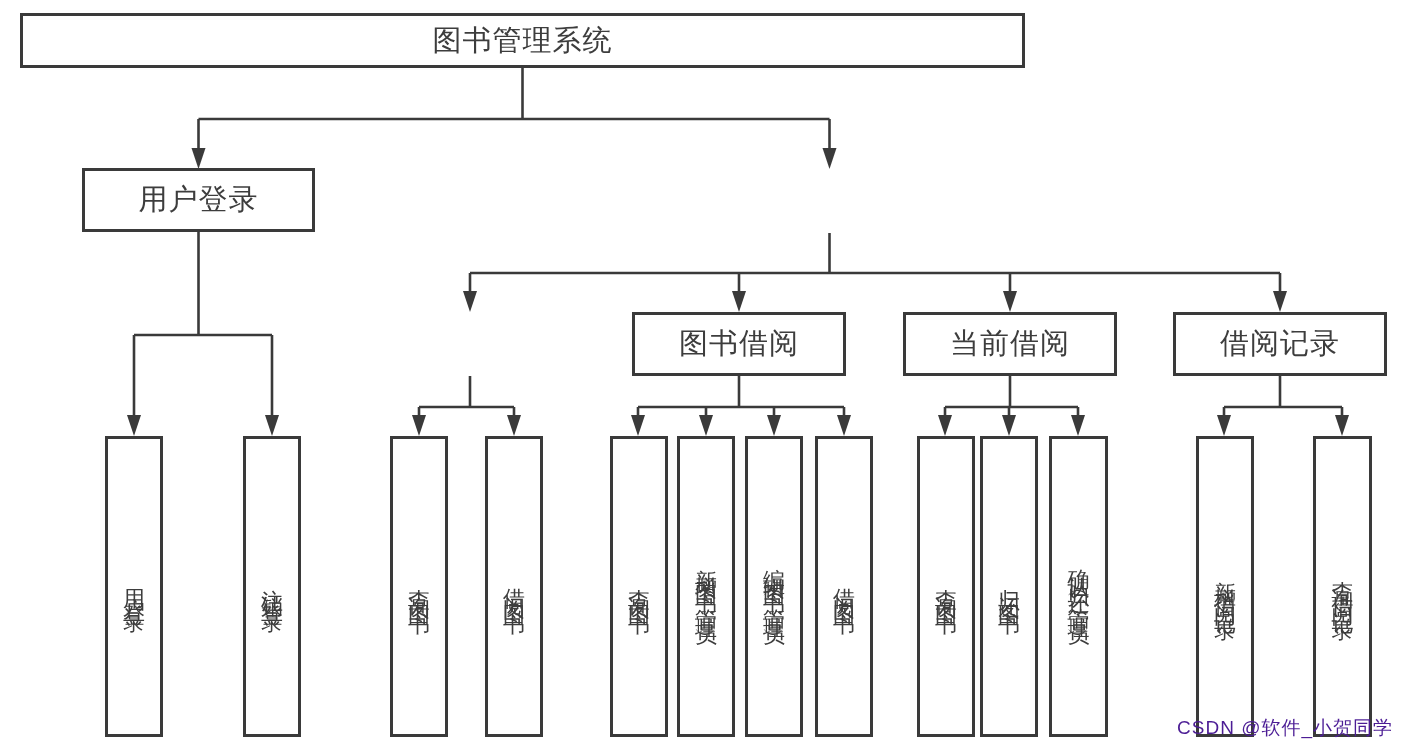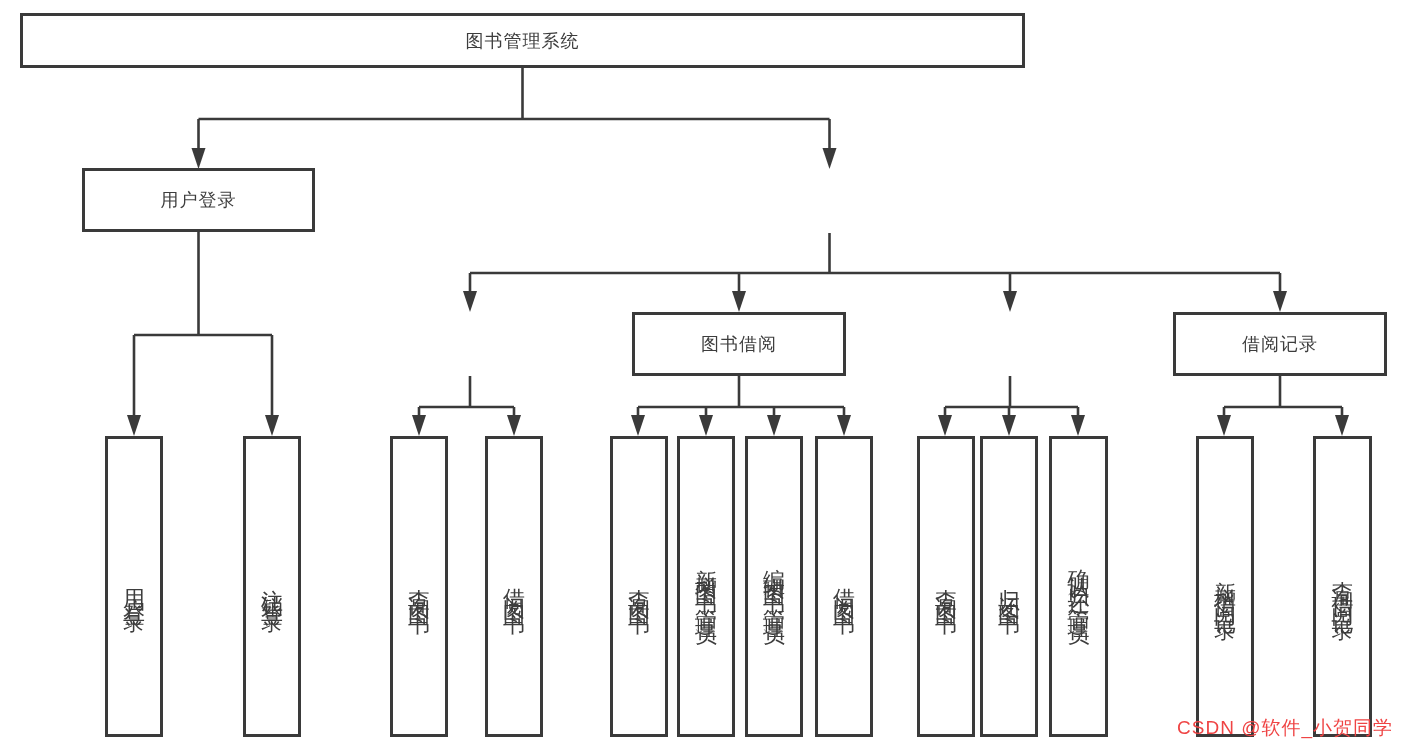--- a/index.html
+++ b/index.html
@@ -6,30 +6,30 @@
   body{
     width:1405px;height:747px;position:relative;overflow:hidden;
     font-family:"Liberation Sans","DejaVu Sans",sans-serif;
   }
   .canvas{position:absolute;inset:0;}
   svg.connectors{position:absolute;left:0;top:0;z-index:1;}
   .node{
     position:absolute;z-index:2;box-sizing:border-box;
     background:#ffffff;border:3px solid #3a3a3a;
     display:flex;align-items:center;justify-content:center;
-    color:#3d3d3d;font-size:18px;letter-spacing:1px;
+    color:#3d3d3d;font-size:29px;letter-spacing:1px;
     white-space:nowrap;
   }
   .v-node{
     writing-mode:vertical-rl;text-orientation:mixed;
     letter-spacing:8px;font-size:22px;
   }
   .watermark{
     position:absolute;z-index:3;right:12px;bottom:6px;
-    color:#ef4444;font-size:19px;letter-spacing:1px;
+    color:#4c1d95;font-size:19px;letter-spacing:1px;
   }
 </style>
 </head>
 <body>
 
 <div class="canvas">
 
   <svg class="connectors" width="1405" height="747" viewBox="0 0 1405 747">
     <g stroke="#3a3a3a" stroke-width="2.6" fill="none">
 
@@ -94,20 +94,21 @@
       <polygon points="1224,436 1217,415 1231,415"></polygon>
       <polygon points="1342,436 1335,415 1349,415"></polygon>
     </g>
   </svg>
 
   <div class="node" style="left:20px;top:13px;width:1005px;height:55px">图书管理系统</div>
 
   <div class="node" style="left:82px;top:168px;width:233px;height:64px">用户登录</div>
 
   <div class="node" style="left:632px;top:312px;width:214px;height:64px">图书借阅</div>
+  <div class="node" style="left:903px;top:312px;width:214px;height:64px">当前借阅</div>
   <div class="node" style="left:1173px;top:312px;width:214px;height:64px">借阅记录</div>
 
   <div class="node v-node" style="left:105px;top:436px;width:58px;height:301px">用户登录</div>
   <div class="node v-node" style="left:243px;top:436px;width:58px;height:301px">注销登录</div>
 
   <div class="node v-node" style="left:390px;top:436px;width:58px;height:301px">查询图书</div>
   <div class="node v-node" style="left:485px;top:436px;width:58px;height:301px">借阅图书</div>
 
   <div class="node v-node" style="left:610px;top:436px;width:58px;height:301px">查询图书</div>
   <div class="node v-node" style="left:677px;top:436px;width:58px;height:301px">新增图书︵管理员︶</div>

